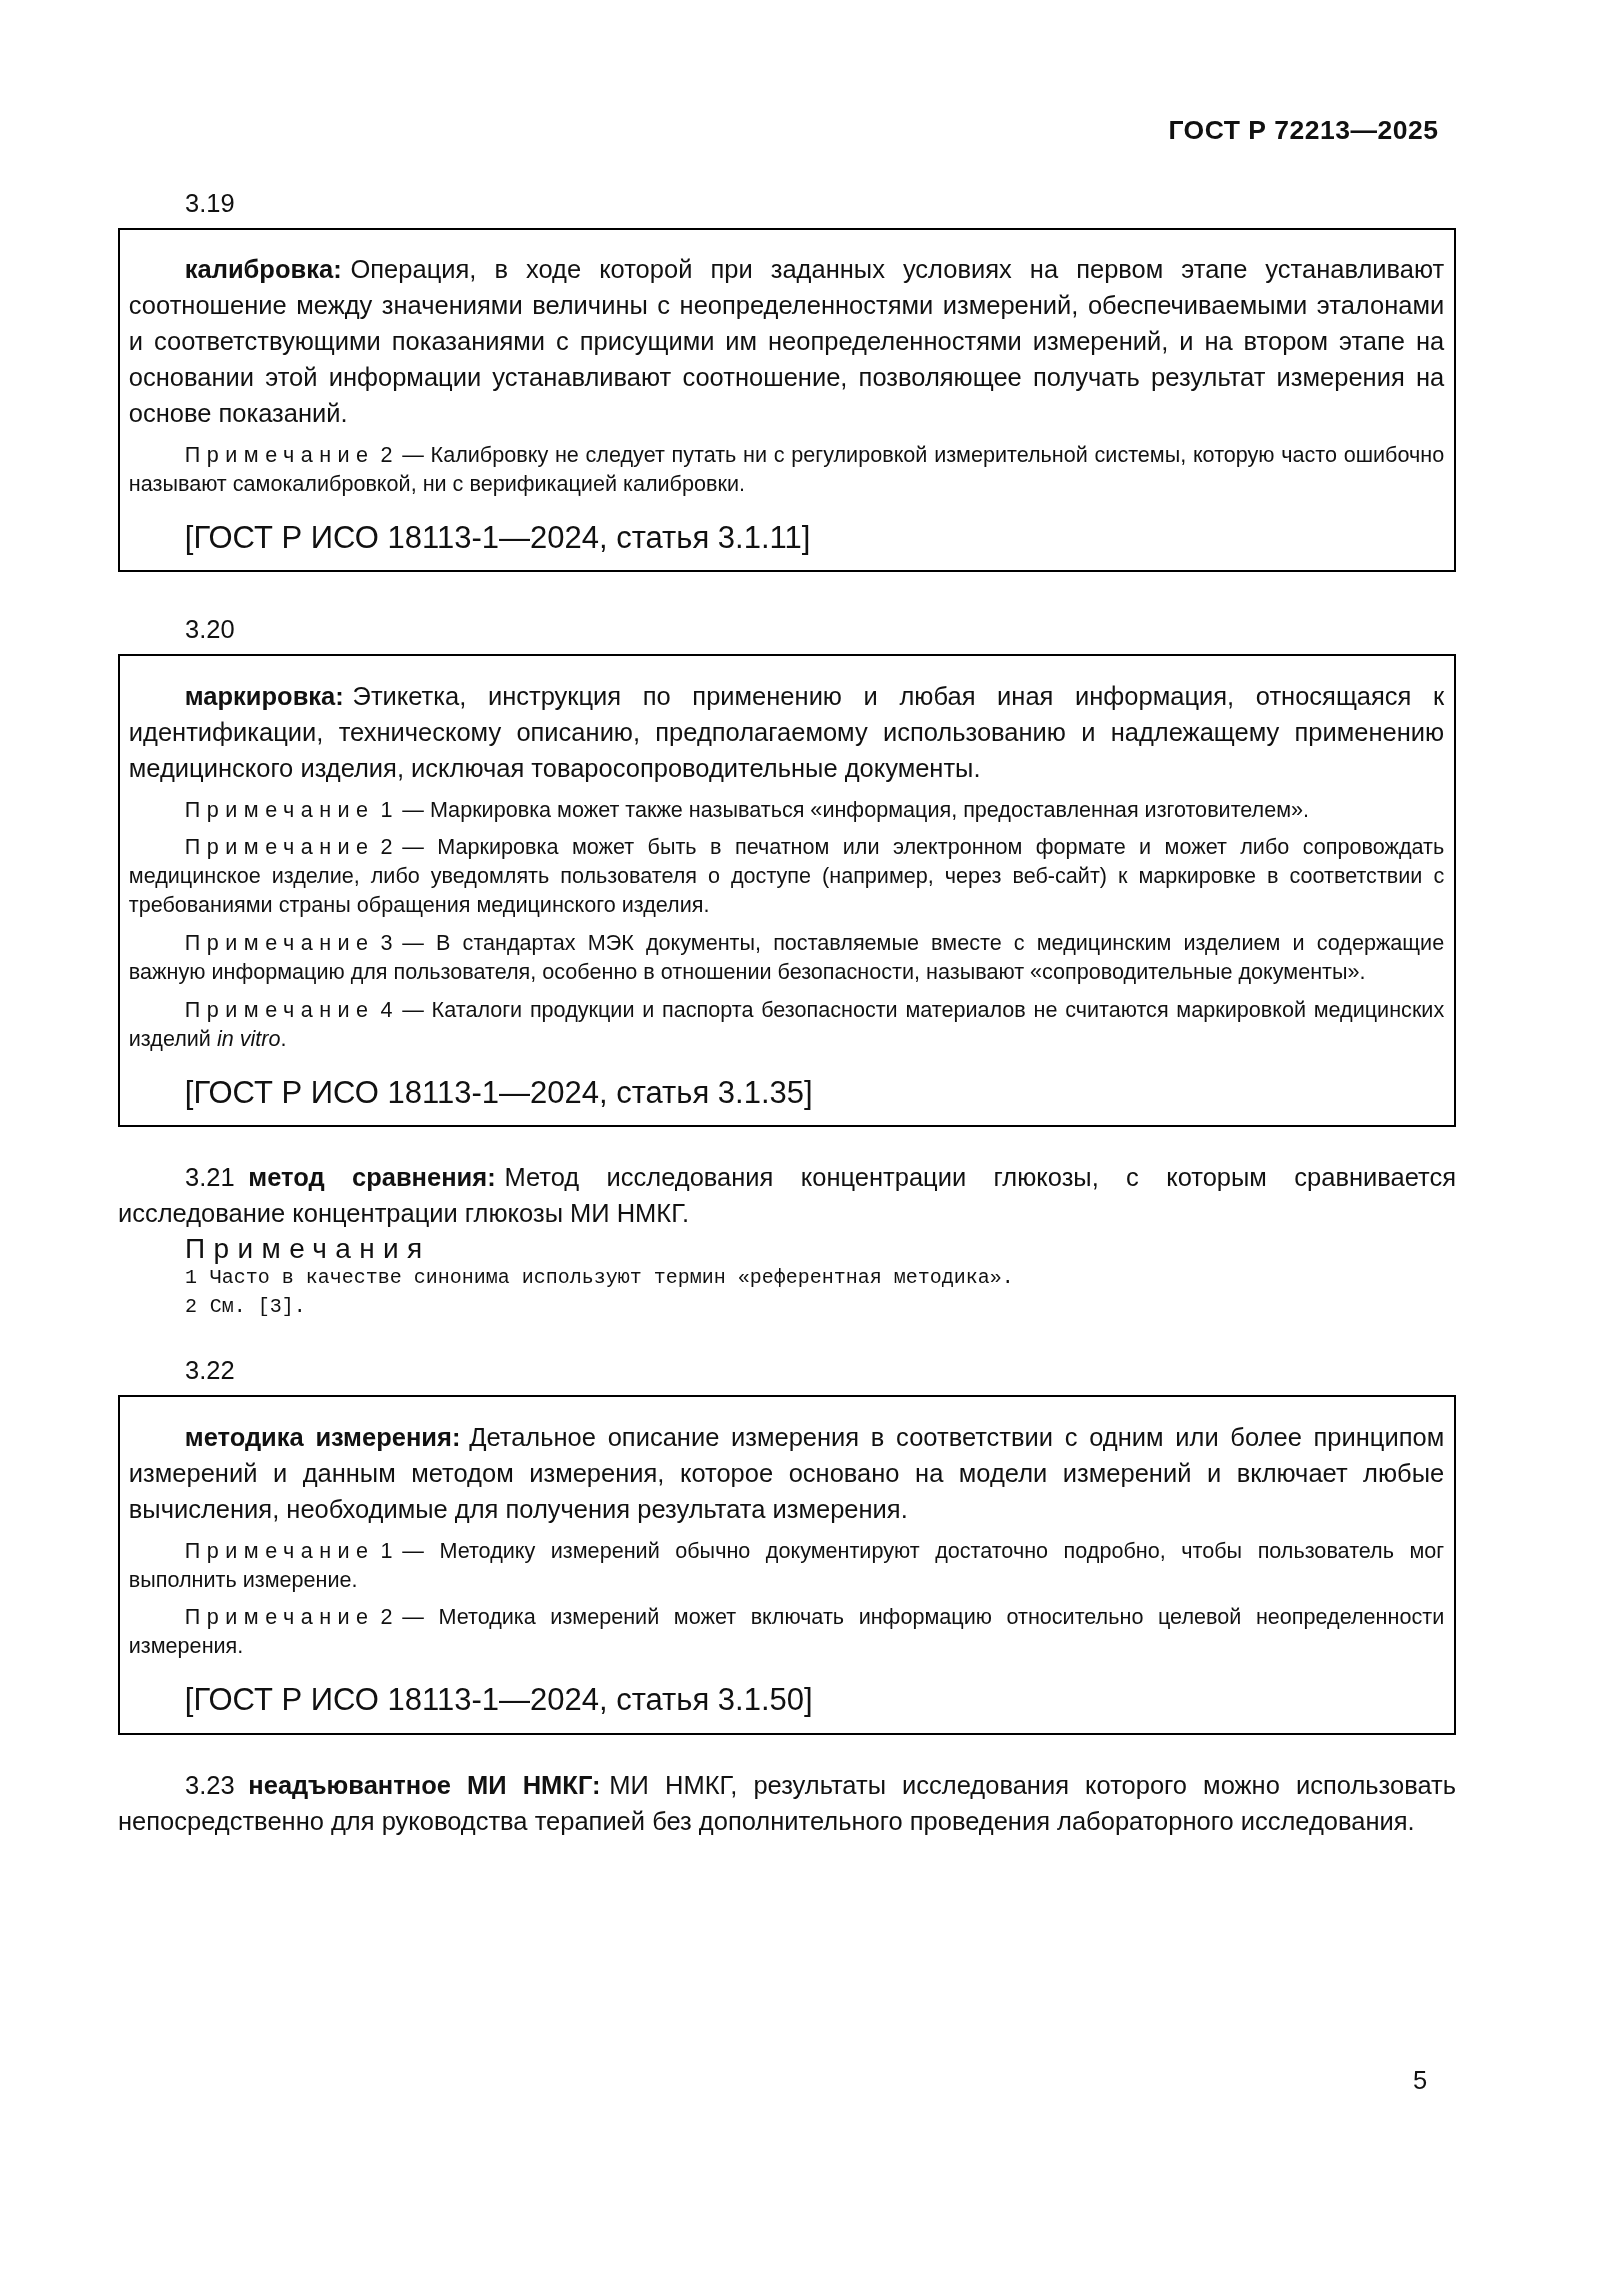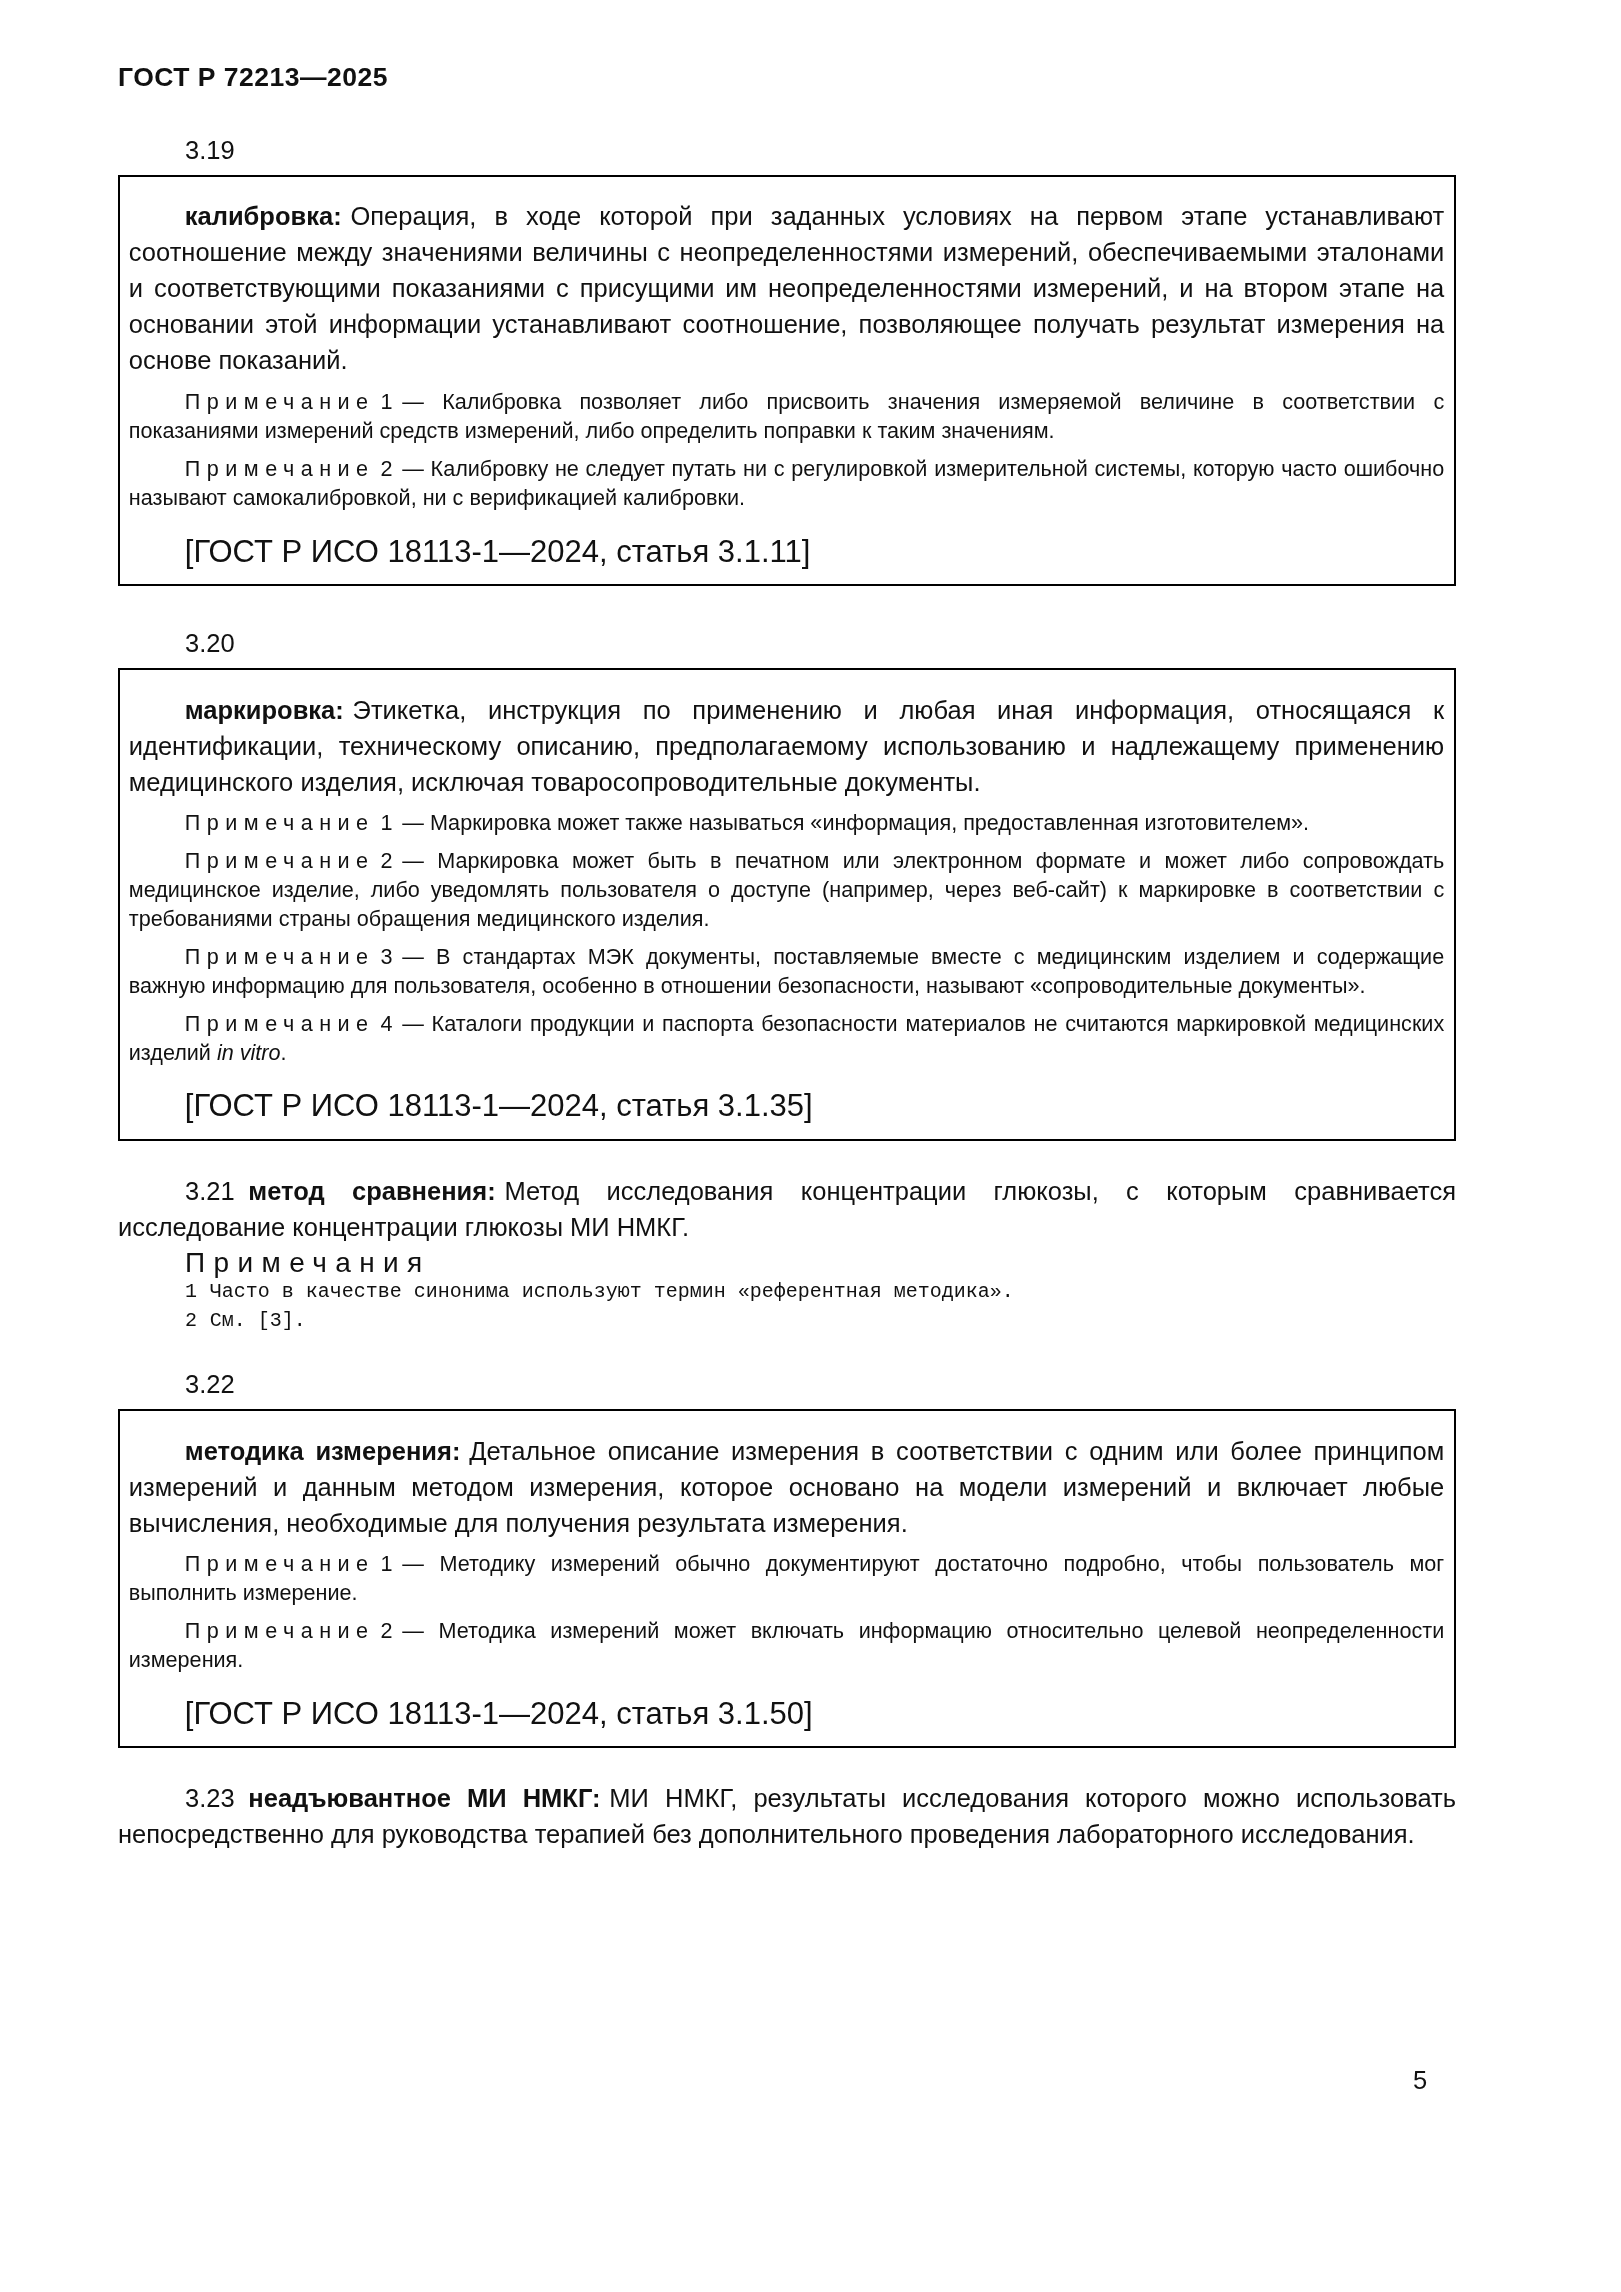--- a/index.html
+++ b/index.html
@@ -13,22 +13,22 @@
     color: #111111;
     overflow: hidden;
   }
   .content {
     position: absolute;
     left: 118px;
     top: 0;
     width: 1338px;
   }
   .doc-header {
-    padding-top: 62px;
-    text-align: left;
+    padding-top: 115px;
+    text-align: right;
     padding-right: 17.6px;
     font-size: 26.5px;
     font-weight: bold;
     letter-spacing: 0.5px;
   }
   .section-number {
     font-size: 25.5px;
     padding-left: 67px;
     margin-top: 43px;
     margin-bottom: 9.8px;
@@ -101,21 +101,20 @@
 <body>
 
 <div class="page">
   <div class="content">
 
     <div class="doc-header">ГОСТ Р 72213—2025</div>
 
     <div class="section-number">3.19</div>
     <div class="def-box">
       <p class="term-para"><span class="term">калибровка:</span><span>Операция, в ходе которой при заданных условиях на первом этапе устанавливают соотношение между значениями величины с неопределенностями измерений, обеспечиваемыми эталонами и соответствующими показаниями с присущими им неопределенностями измерений, и на втором этапе на основании этой информации устанавливают соотношение, позволяющее получать результат измерения на основе показаний.</span></p>
-      <p class="box-note"><span class="note-label">Примечание</span><span class="note-num">1</span><span>— Калибровка позволяет либо присвоить значения измеряемой величине в соответствии с показаниями измерений средств измерений, либо определить поправки к таким значениям.</span></p>
       <p class="box-note"><span class="note-label">Примечание</span><span class="note-num">2</span><span>— Калибровку не следует путать ни с регулировкой измерительной системы, которую часто ошибочно называют самокалибровкой, ни с верификацией калибровки.</span></p>
       <p class="citation">[ГОСТ Р ИСО 18113-1—2024, статья 3.1.11]</p>
     </div>
 
     <div class="section-number">3.20</div>
     <div class="def-box">
       <p class="term-para"><span class="term">маркировка:</span><span>Этикетка, инструкция по применению и любая иная информация, относящаяся к идентификации, техническому описанию, предполагаемому использованию и надлежащему применению медицинского изделия, исключая товаросопроводительные документы.</span></p>
       <p class="box-note"><span class="note-label">Примечание</span><span class="note-num">1</span><span>— Маркировка может также называться «информация, предоставленная изготовителем».</span></p>
       <p class="box-note"><span class="note-label">Примечание</span><span class="note-num">2</span><span>— Маркировка может быть в печатном или электронном формате и может либо сопровождать медицинское изделие, либо уведомлять пользователя о доступе (например, через веб-сайт) к маркировке в соответствии с требованиями страны обращения медицинского изделия.</span></p>
       <p class="box-note"><span class="note-label">Примечание</span><span class="note-num">3</span><span>— В стандартах МЭК документы, поставляемые вместе с медицинским изделием и содержащие важную информацию для пользователя, особенно в отношении безопасности, называют «сопроводительные документы».</span></p>

